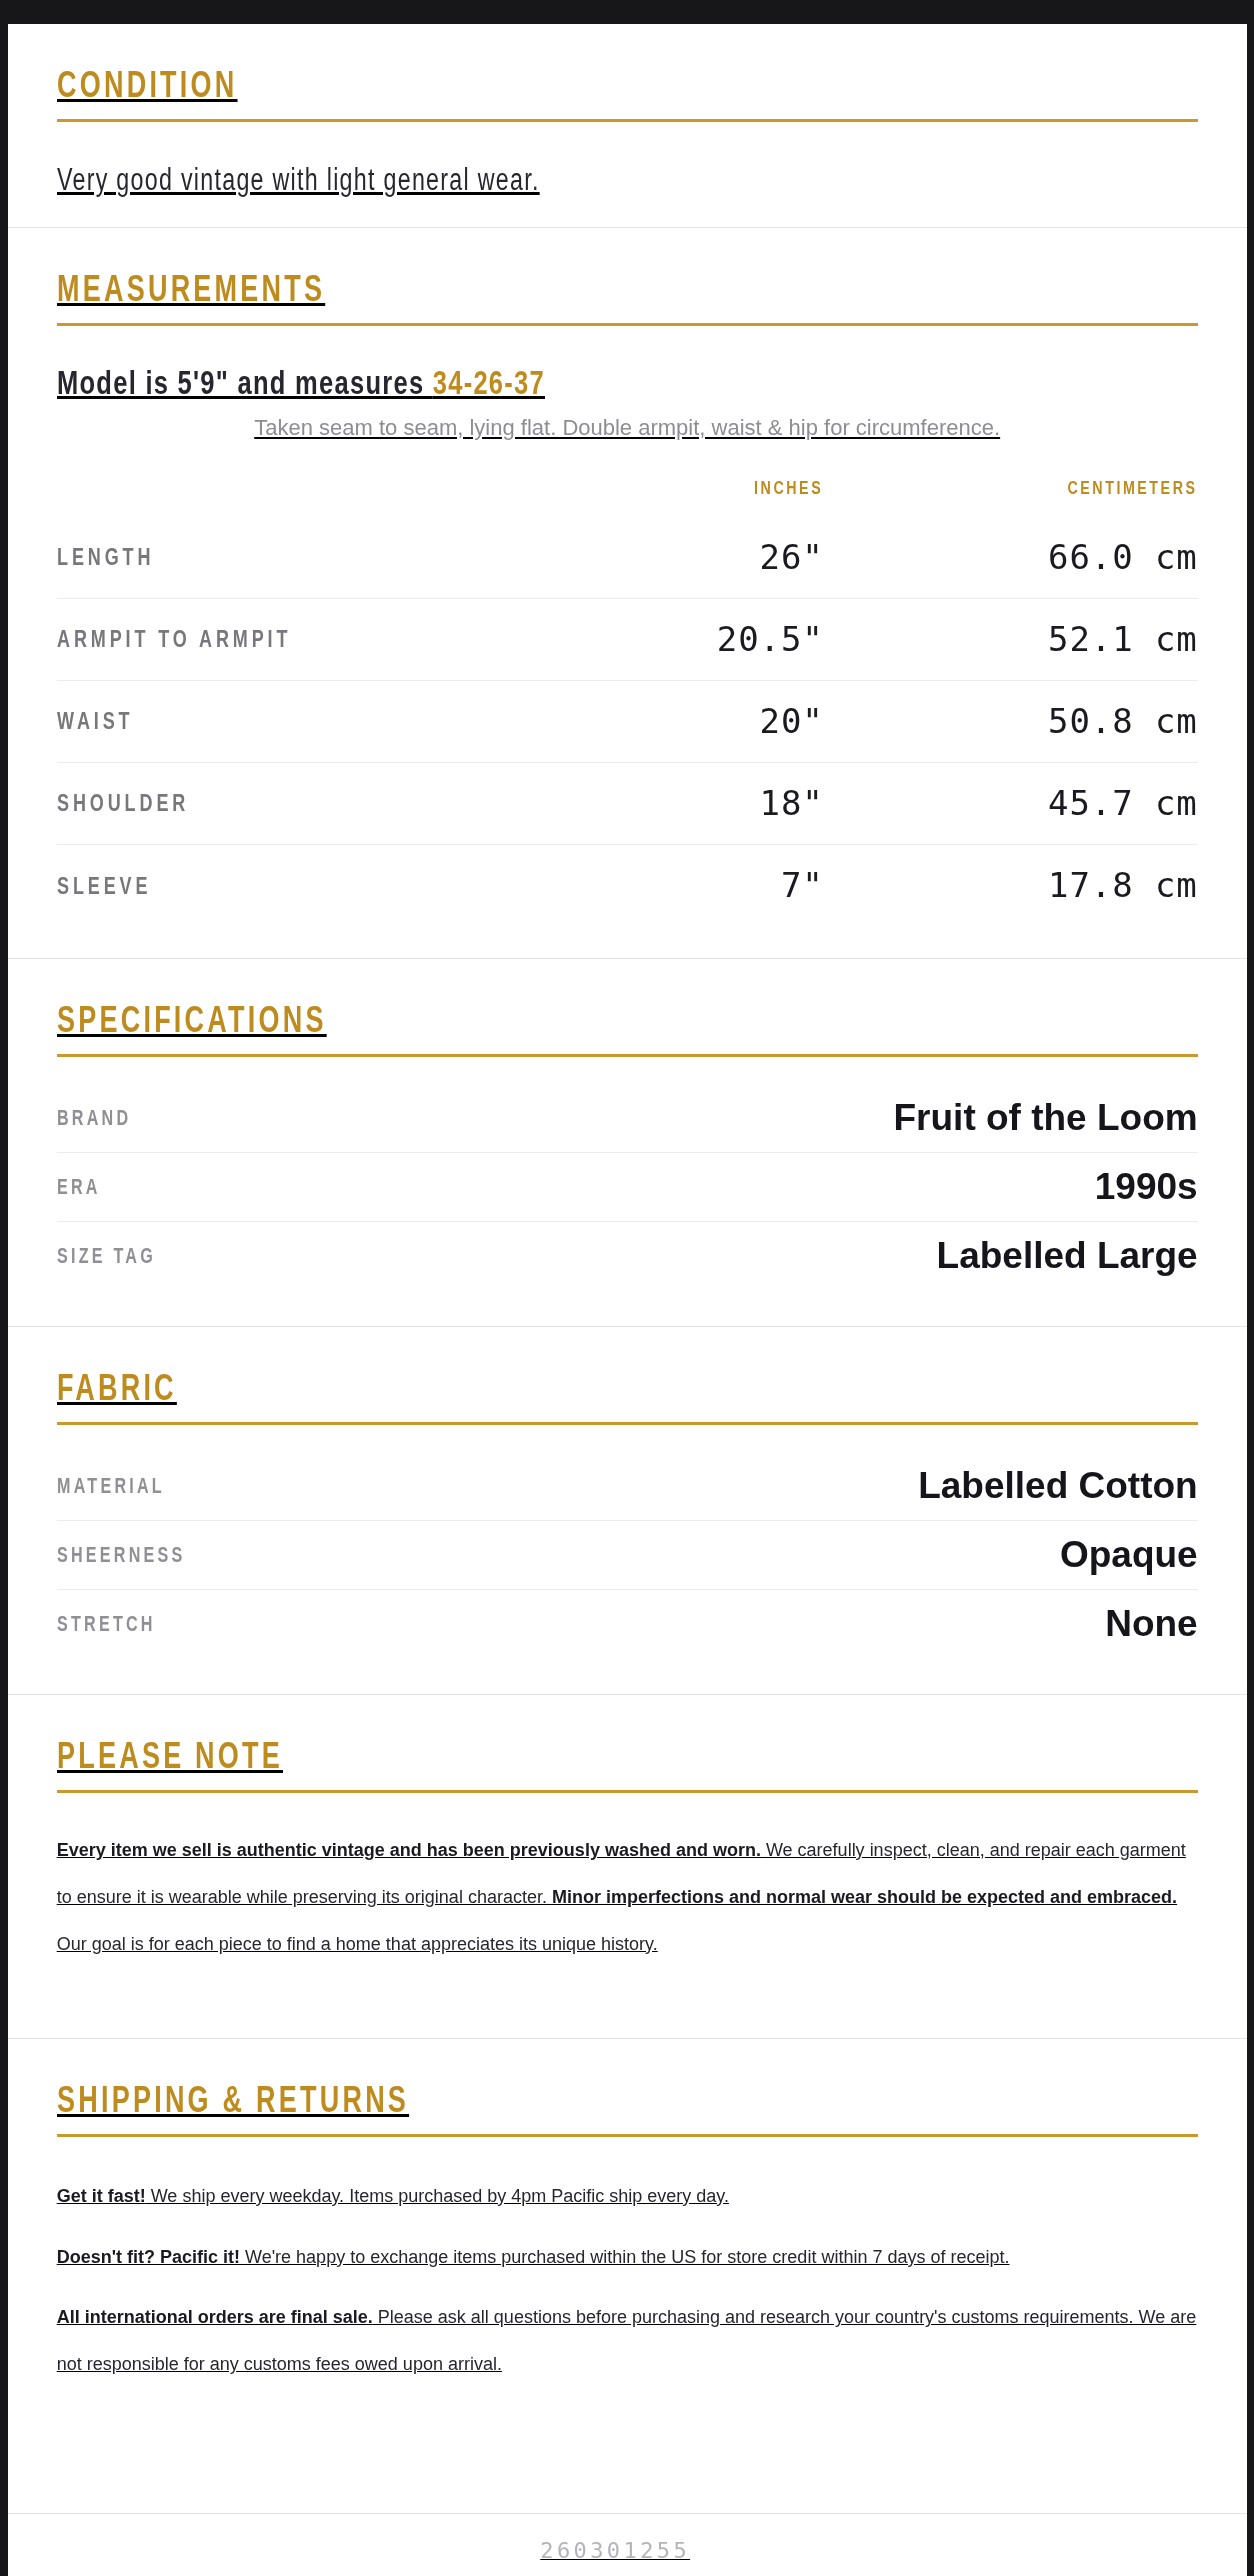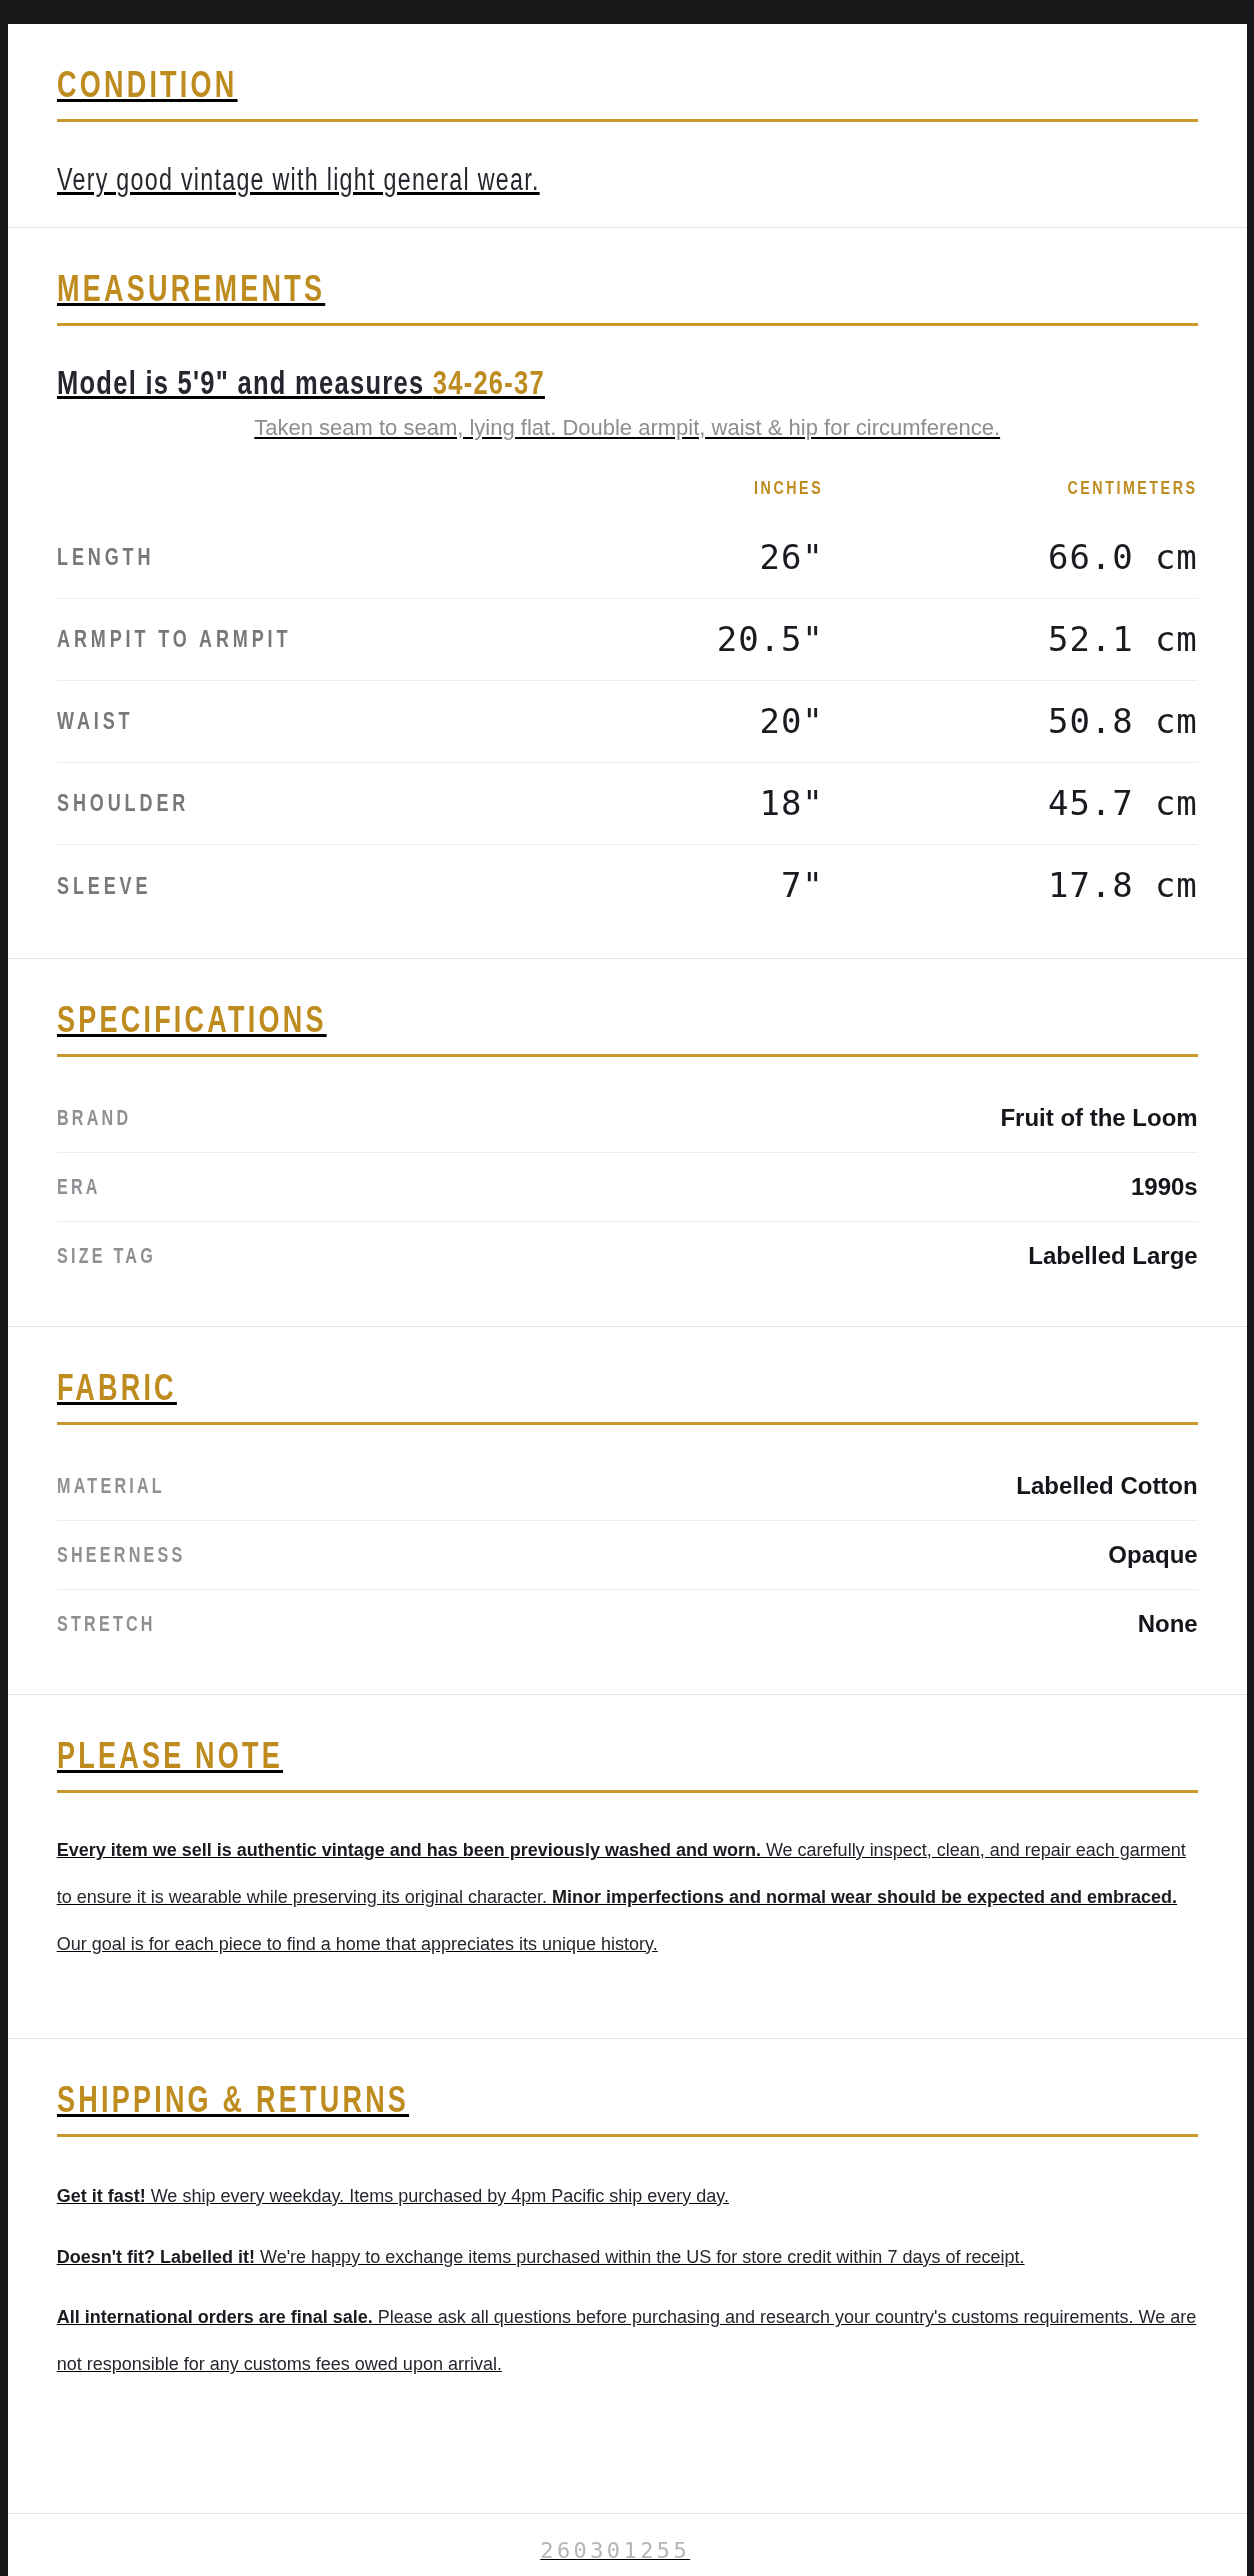--- a/index.html
+++ b/index.html
@@ -35,21 +35,21 @@
          font-size:34px;line-height:41px;letter-spacing:0.9px;color:#1a1a20;text-align:right;}
   .m-in{right:374px;}
   .m-cm{right:0;}
   
   .kv-rows{margin-top:27px;}
   .kv-row{position:relative;height:69px;border-bottom:1.7px solid #ececec;box-sizing:border-box;}
   .kv-row.last{border-bottom:none;}
   .kv-label{position:absolute;left:0;top:50%;margin-top:-11px;font-size:21.5px;font-weight:700;
             line-height:22px;letter-spacing:4.3px;color:#8f8f94;
             transform:scaleX(0.75);transform-origin:0 50%;white-space:nowrap;}
-  .kv-value{position:absolute;right:0;top:50%;margin-top:-17px;font-size:24px;font-weight:700;
+  .kv-value{position:absolute;right:0;top:50%;margin-top:-17px;font-size:37px;font-weight:700;
             line-height:34px;color:#15151b;}
   
   .body-copy{margin-top:34px;font-size:18px;line-height:47px;color:#26262e;}
   .body-copy p{margin:0 0 13.7px 0;}
   .body-copy b{font-weight:700;color:#1a1a20;}
   
   .footer{box-sizing:border-box;height:72px;padding:24px 73px 0 49px;text-align:center;}
   .item-no{font-family:"DejaVu Sans Mono",monospace;font-size:22px;letter-spacing:3.4px;
            color:#b5b5b9;}
 </style>
@@ -149,21 +149,21 @@
       <div class="body-copy">
         <p><b>Every item we sell is authentic vintage and has been previously washed and worn.</b><span> We carefully inspect, clean, and repair each garment to ensure it is wearable while preserving its original character. </span><b>Minor imperfections and normal wear should be expected and embraced.</b><span> Our goal is for each piece to find a home that appreciates its unique history.</span></p>
       </div>
     </div>
 
     <div class="section" style="height:475px;">
       <div class="sec-title">SHIPPING &amp; RETURNS</div>
       <div class="rule"></div>
       <div class="body-copy" style="margin-top:36px;">
         <p><b>Get it fast!</b><span> We ship every weekday. Items purchased by 4pm Pacific ship every day.</span></p>
-        <p><b>Doesn't fit? Labelled it!</b><span> We're happy to exchange items purchased within the US for store credit within 7 days of receipt.</span></p>
+        <p><b>Doesn't fit? Pacific it!</b><span> We're happy to exchange items purchased within the US for store credit within 7 days of receipt.</span></p>
         <p><b>All international orders are final sale.</b><span> Please ask all questions before purchasing and research your country's customs requirements. We are not responsible for any customs fees owed upon arrival.</span></p>
       </div>
     </div>
 
     <div class="footer">
       <span class="item-no">260301255</span>
     </div>
 
   </div>
 </div>

